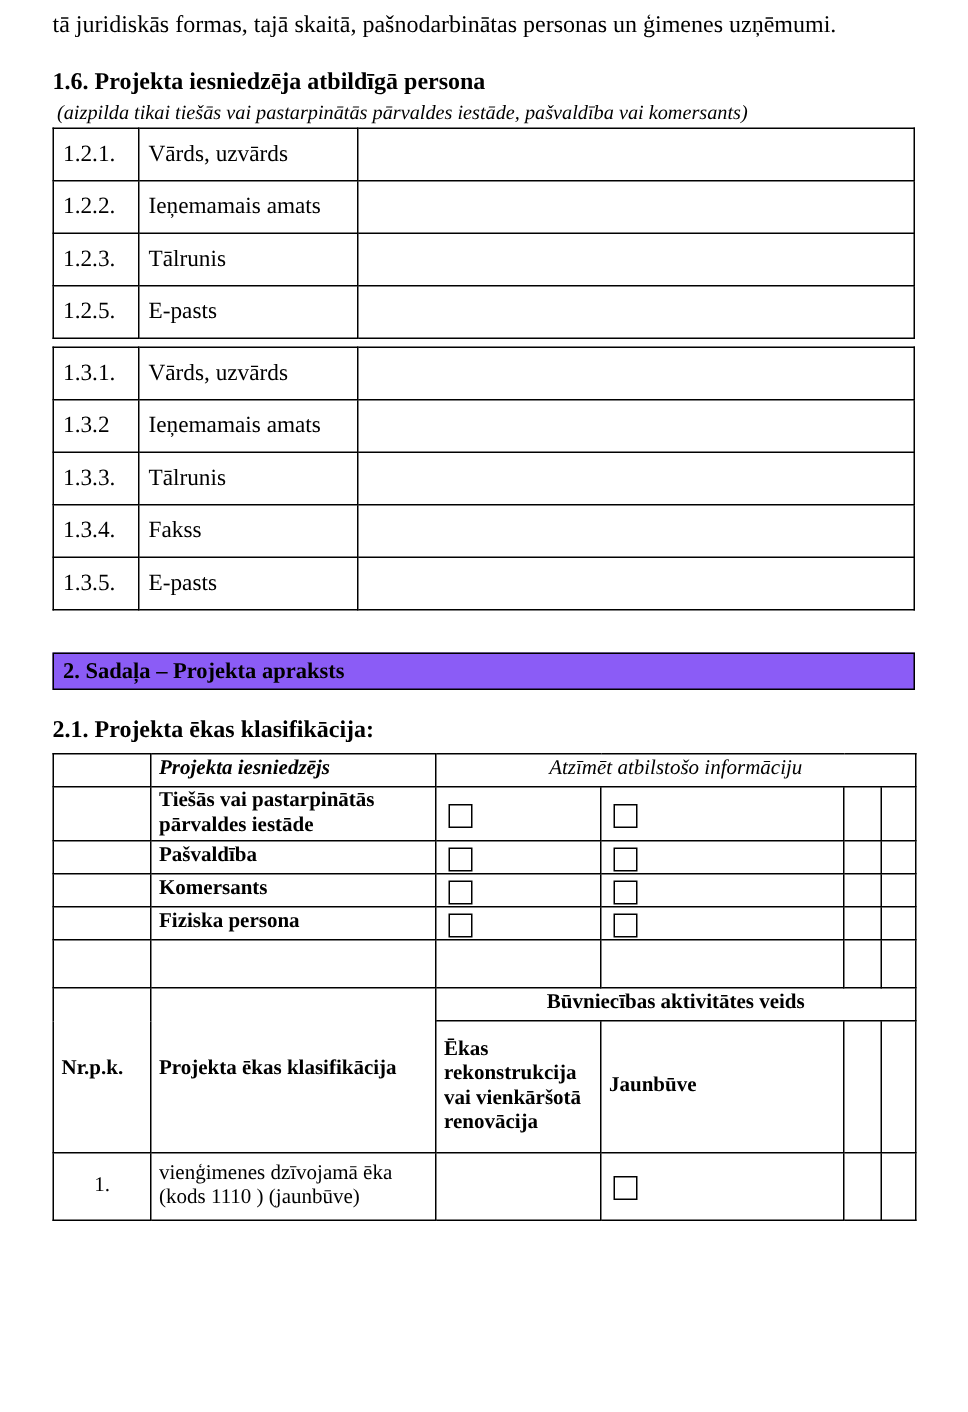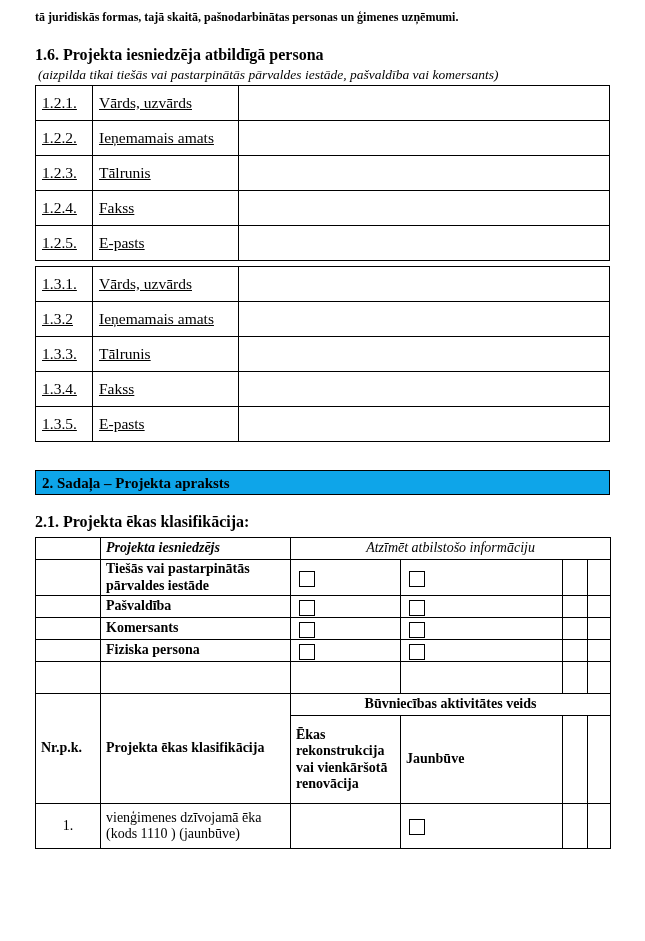--- a/index.html
+++ b/index.html
@@ -5,34 +5,34 @@
   * { margin:0; padding:0; box-sizing:border-box; }
   html,body { background:#ffffff; }
   body {
     width:645px; height:941px; overflow:hidden;
     font-family:"Liberation Serif","DejaVu Serif",serif;
     color:#000;
   }
   .page { padding:6px 35px 0 35px; }
 
   .intro {
-    font-weight:bold; font-size:12px; line-height:22px;
+    font-weight:normal; font-size:16px; line-height:22px;
     text-align:justify;
   }
 
   .sec-title { font-weight:bold; font-size:16px; line-height:21px; margin-top:16px; }
   .sec-title.underlined { text-decoration:underline; }
   .subtitle { font-style:italic; font-size:13.5px; line-height:18px; margin:1px 0 0 3px; }
 
   table { border-collapse:collapse; width:100%; table-layout:fixed; }
   td { border:1.5px solid #000; }
 
   
   .form-table { margin-top:1px; }
-  .form-table tr { height:35px;text-decoration:underline; }
+  .form-table tr { height:35px; }
   .form-table td { font-size:15.5px; vertical-align:middle; padding:0 6px; overflow:hidden; }
   .form-table .c-num { width:57px; }
   .form-table .c-label { width:146px; }
   .form-table .value-cell { background:#fff; }
   .mt13 { margin-top:5px; }
   .t13-title { margin-top:20px; }
 
   
   .banner {
     margin-top:28px; height:25px; line-height:22px;
@@ -90,25 +90,20 @@
         <td>1.2.2.</td>
         <td>Ieņemamais amats</td>
         <td class="value-cell"></td>
       </tr>
       <tr>
         <td>1.2.3.</td>
         <td>Tālrunis</td>
         <td class="value-cell"></td>
       </tr>
       <tr>
-        <td>1.2.4.</td>
-        <td>Fakss</td>
-        <td class="value-cell"></td>
-      </tr>
-      <tr>
         <td>1.2.5.</td>
         <td>E-pasts</td>
         <td class="value-cell"></td>
       </tr>
     </tbody>
   </table>
 
 
   <table class="form-table mt13">
     <colgroup>
@@ -138,21 +133,21 @@
         <td class="value-cell"></td>
       </tr>
       <tr>
         <td>1.3.5.</td>
         <td>E-pasts</td>
         <td class="value-cell"></td>
       </tr>
     </tbody>
   </table>
 
-  <div class="banner" style="background: #0ea5e9;">2. Sadaļa – Projekta apraksts</div>
+  <div class="banner" style="background: #8b5cf6;">2. Sadaļa – Projekta apraksts</div>
 
   <div class="sec-title t21-title">2.1. Projekta ēkas klasifikācija:</div>
 
   <table class="class-table">
     <colgroup>
       <col style="width:65px">
         <col style="width:190px">
         <col style="width:110px">
       <col style="width:162px">
         <col style="width:25px">

